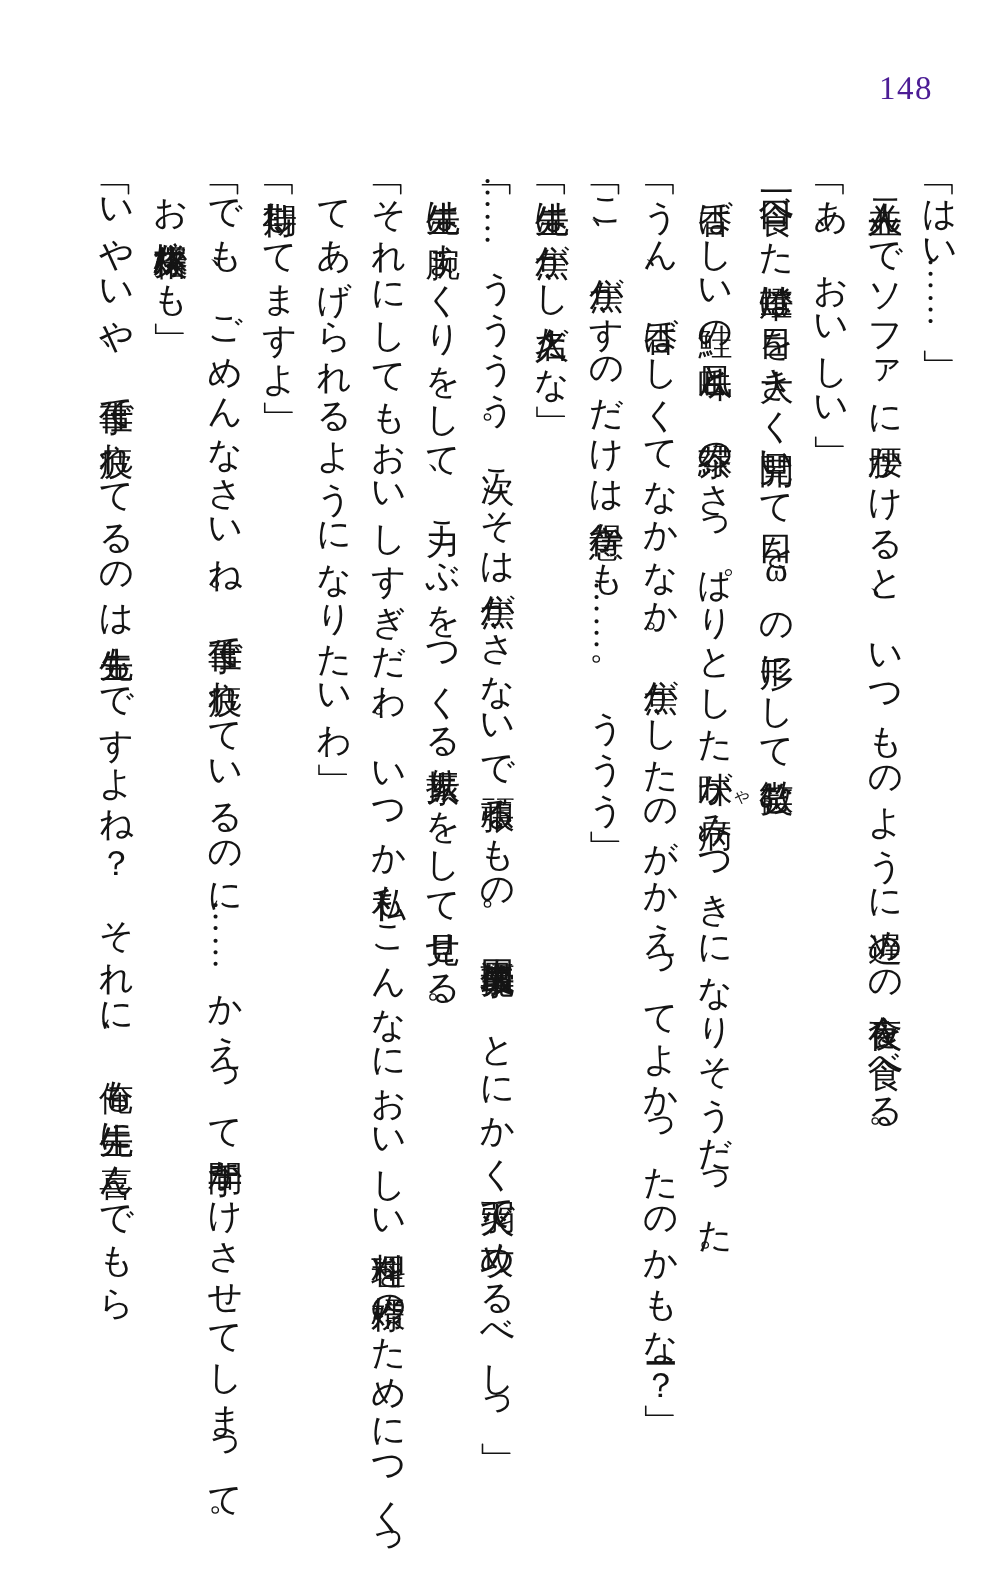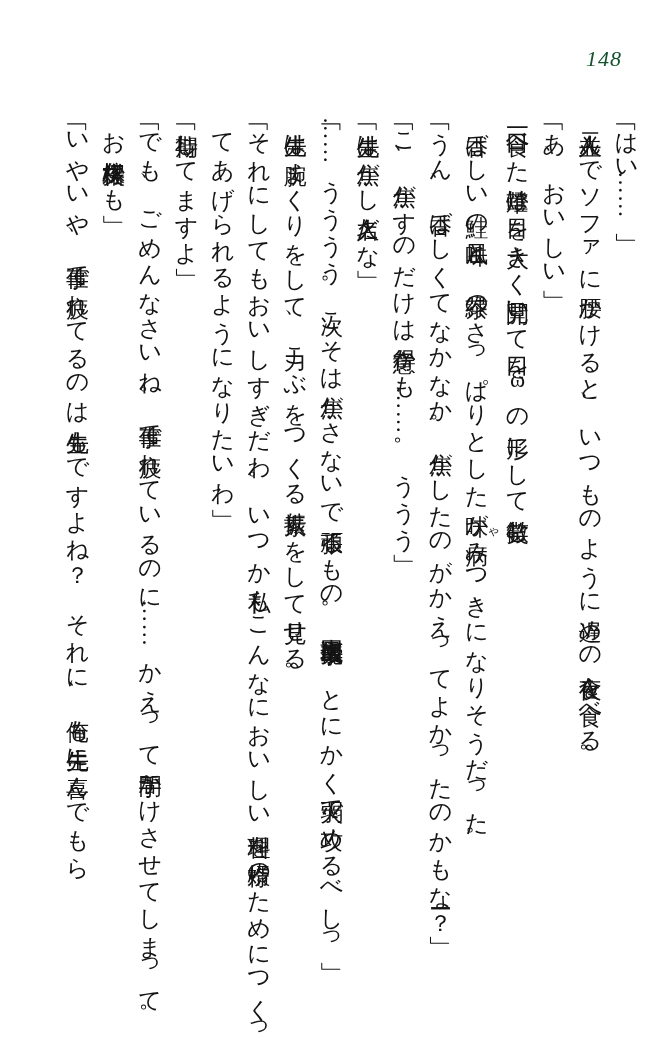--- a/index.html
+++ b/index.html
@@ -13,24 +13,23 @@
     position: relative;
     overflow: hidden;
     font-family: "Liberation Serif", "DejaVu Serif", serif;
   }
   .page-number {
     position: absolute;
     top: 46px;
     left: 566px;
     width: 76px;
     text-align: center;
-    font-style: italic;
     font-size: 22px;
     letter-spacing: 1px;
-    color: #14532d;
+    color: #4c1d95;
   }
   .text-block {
     position: absolute;
     top: 116px;
     right: 24px;
     height: 925px;
     writing-mode: vertical-rl;
     text-orientation: mixed;
     font-size: 23px;
     line-height: 36.3px;

